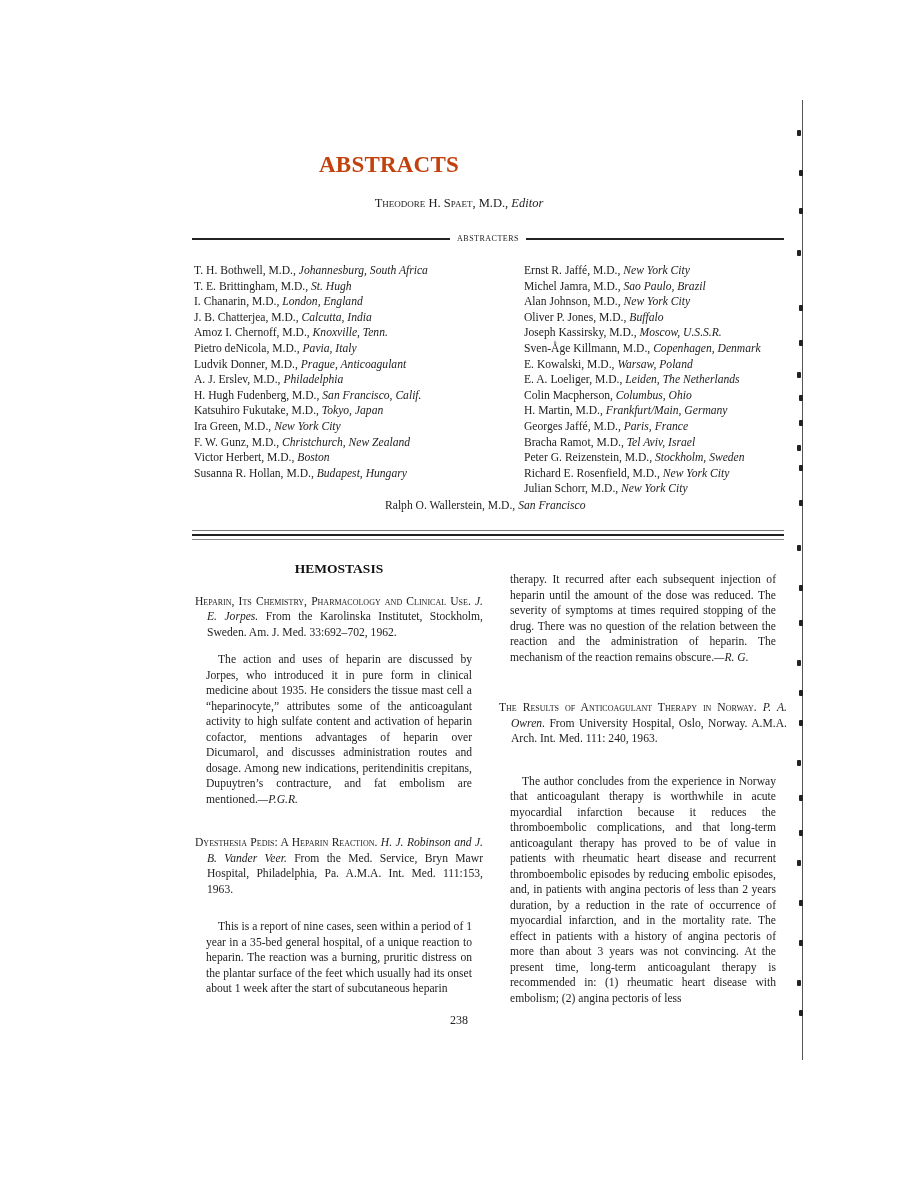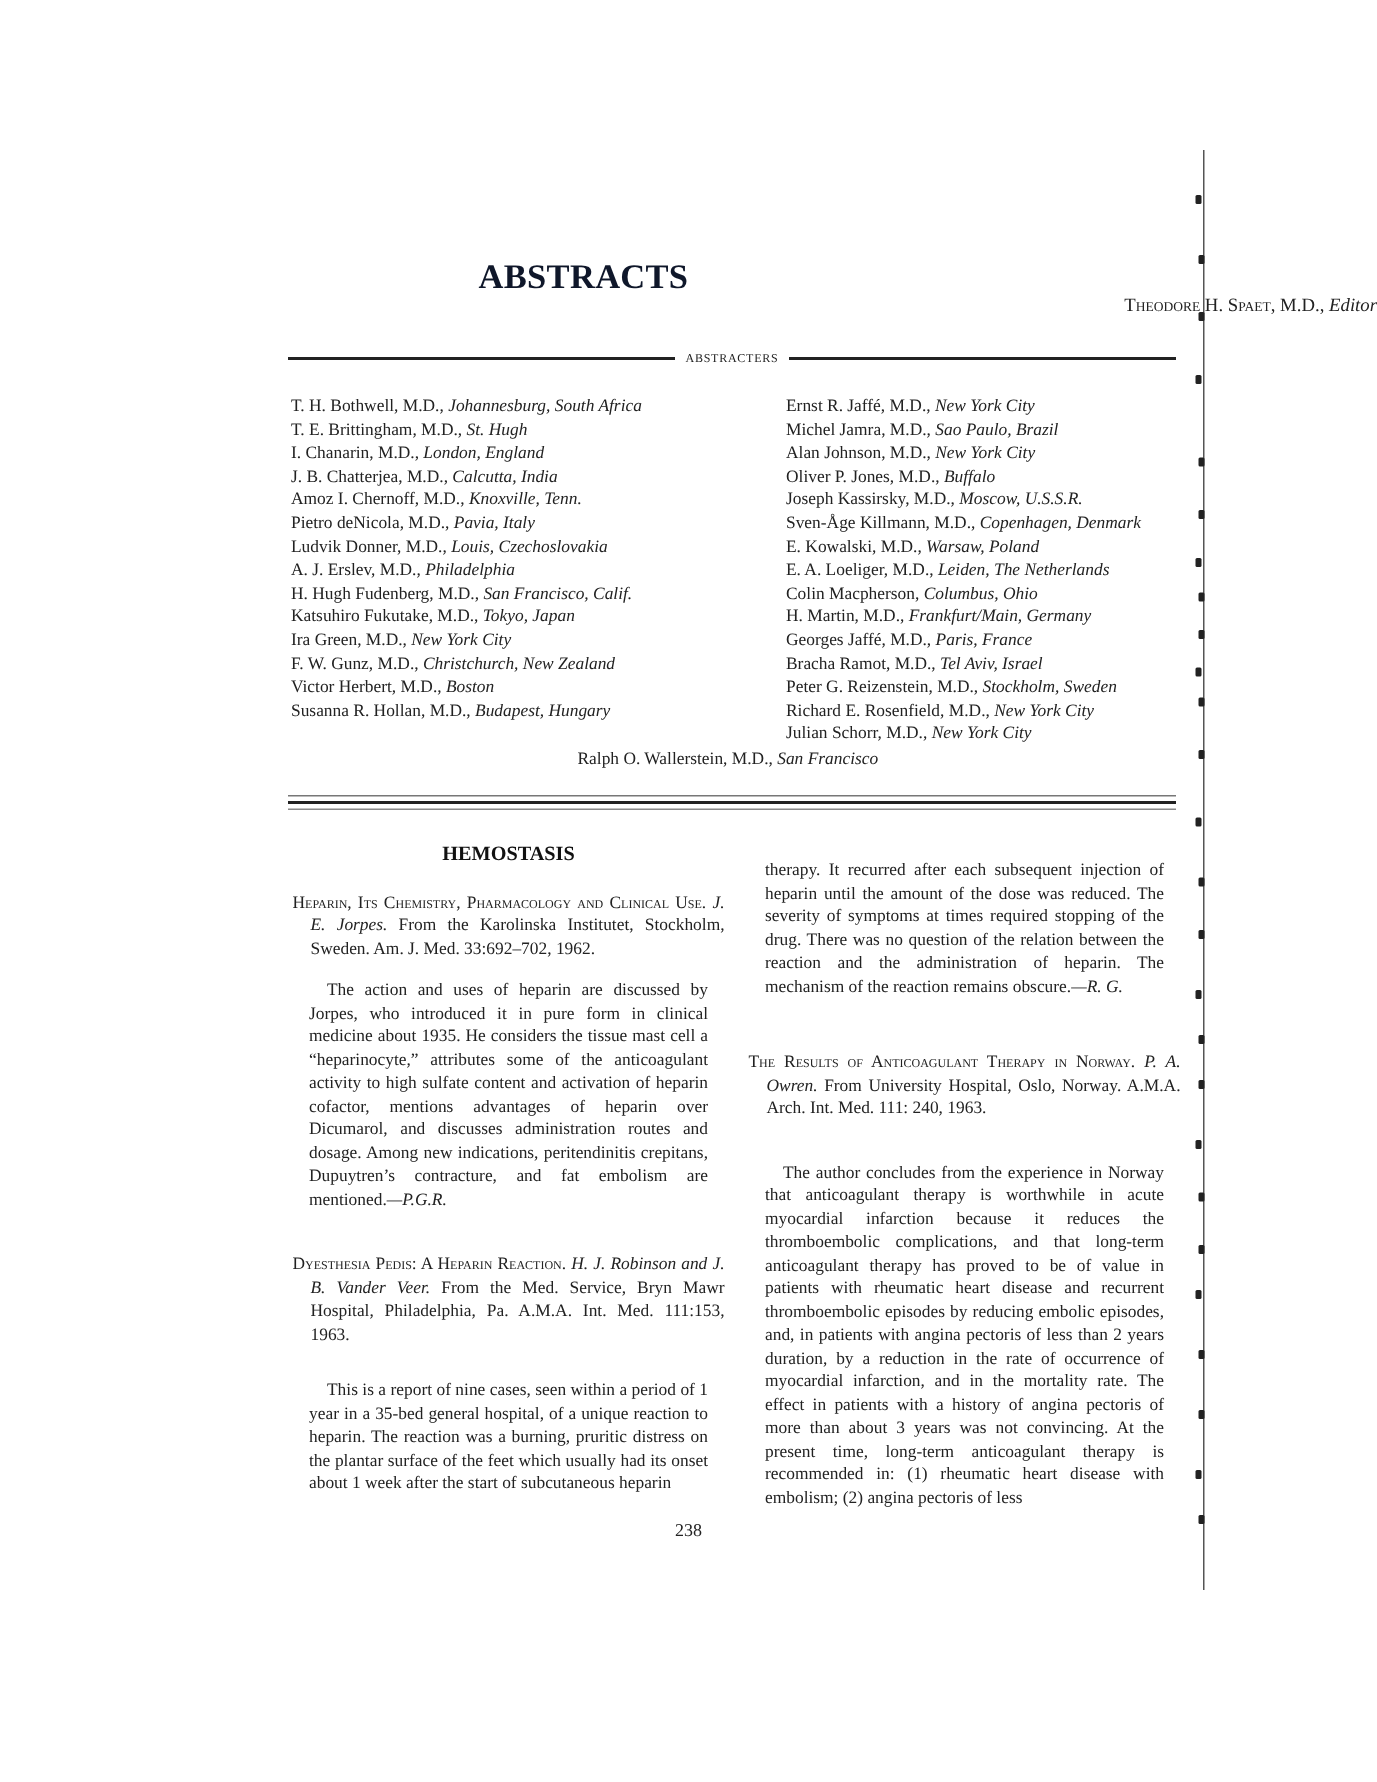--- a/index.html
+++ b/index.html
@@ -1,22 +1,22 @@
 <!DOCTYPE html>
 <html><head>
 <meta charset="utf-8">
 <style>
   html, body { margin: 0; padding: 0; background: #ffffff; }
   body { width: 918px; height: 1188px; position: relative; overflow: hidden;
          font-family: "Liberation Serif", "DejaVu Serif", serif; color: #1a1a1a; }
   .page { position: absolute; left: 0; top: 0; width: 918px; height: 1188px; }
 
   .title { position: absolute; left: 0; width: 778px; top: 152px; text-align: center;
-           font-size: 23px; font-weight: bold; letter-spacing: 0.2px; color: #0f172a; margin-top: 20px; }
-  .editor { position: absolute; left: 0; width: 918px; top: 196px; text-align: right;
+           font-size: 23px; font-weight: bold; letter-spacing: 0.2px; color: #c2410c; }
+  .editor { position: absolute; left: 0; width: 918px; top: 196px; text-align: center;
             font-size: 12.5px; color: #222; }
   .editor .sc { font-variant: small-caps; }
   .editor em { font-style: italic; }
 
   .abs-rule { position: absolute; left: 192px; width: 592px; top: 233px; height: 12px; }
   .abs-rule .line { position: absolute; top: 5px; height: 2px; background: #222; }
   .abs-rule .line.l { left: 0; width: 258px; }
   .abs-rule .line.r { right: 0; width: 258px; }
   .abs-rule .lbl { position: absolute; left: 0; width: 592px; text-align: center; top: 0;
                    font-size: 8px; letter-spacing: 0.5px; color: #222; line-height: 12px; }
@@ -69,21 +69,21 @@
     <div class="line r"></div>
   </div>
 
   <div class="roster left">
       <div><span>T. H. Bothwell, M.D., </span><em>Johannesburg, South Africa</em></div>
       <div><span>T. E. Brittingham, M.D., </span><em>St. Hugh</em></div>
       <div><span>I. Chanarin, M.D., </span><em>London, England</em></div>
       <div><span>J. B. Chatterjea, M.D., </span><em>Calcutta, India</em></div>
       <div><span>Amoz I. Chernoff, M.D., </span><em>Knoxville, Tenn.</em></div>
       <div><span>Pietro deNicola, M.D., </span><em>Pavia, Italy</em></div>
-      <div><span>Ludvik Donner, M.D., </span><em>Louis, Czechoslovakia</em></div>
+      <div><span>Ludvik Donner, M.D., </span><em>Prague, Anticoagulant</em></div>
       <div><span>A. J. Erslev, M.D., </span><em>Philadelphia</em></div>
       <div><span>H. Hugh Fudenberg, M.D., </span><em>San Francisco, Calif.</em></div>
       <div><span>Katsuhiro Fukutake, M.D., </span><em>Tokyo, Japan</em></div>
       <div><span>Ira Green, M.D., </span><em>New York City</em></div>
       <div><span>F. W. Gunz, M.D., </span><em>Christchurch, New Zealand</em></div>
       <div><span>Victor Herbert, M.D., </span><em>Boston</em></div>
       <div><span>Susanna R. Hollan, M.D., </span><em>Budapest, Hungary</em></div>
     </div>
   <div class="roster right">
       <div><span>Ernst R. Jaffé, M.D., </span><em>New York City</em></div>

